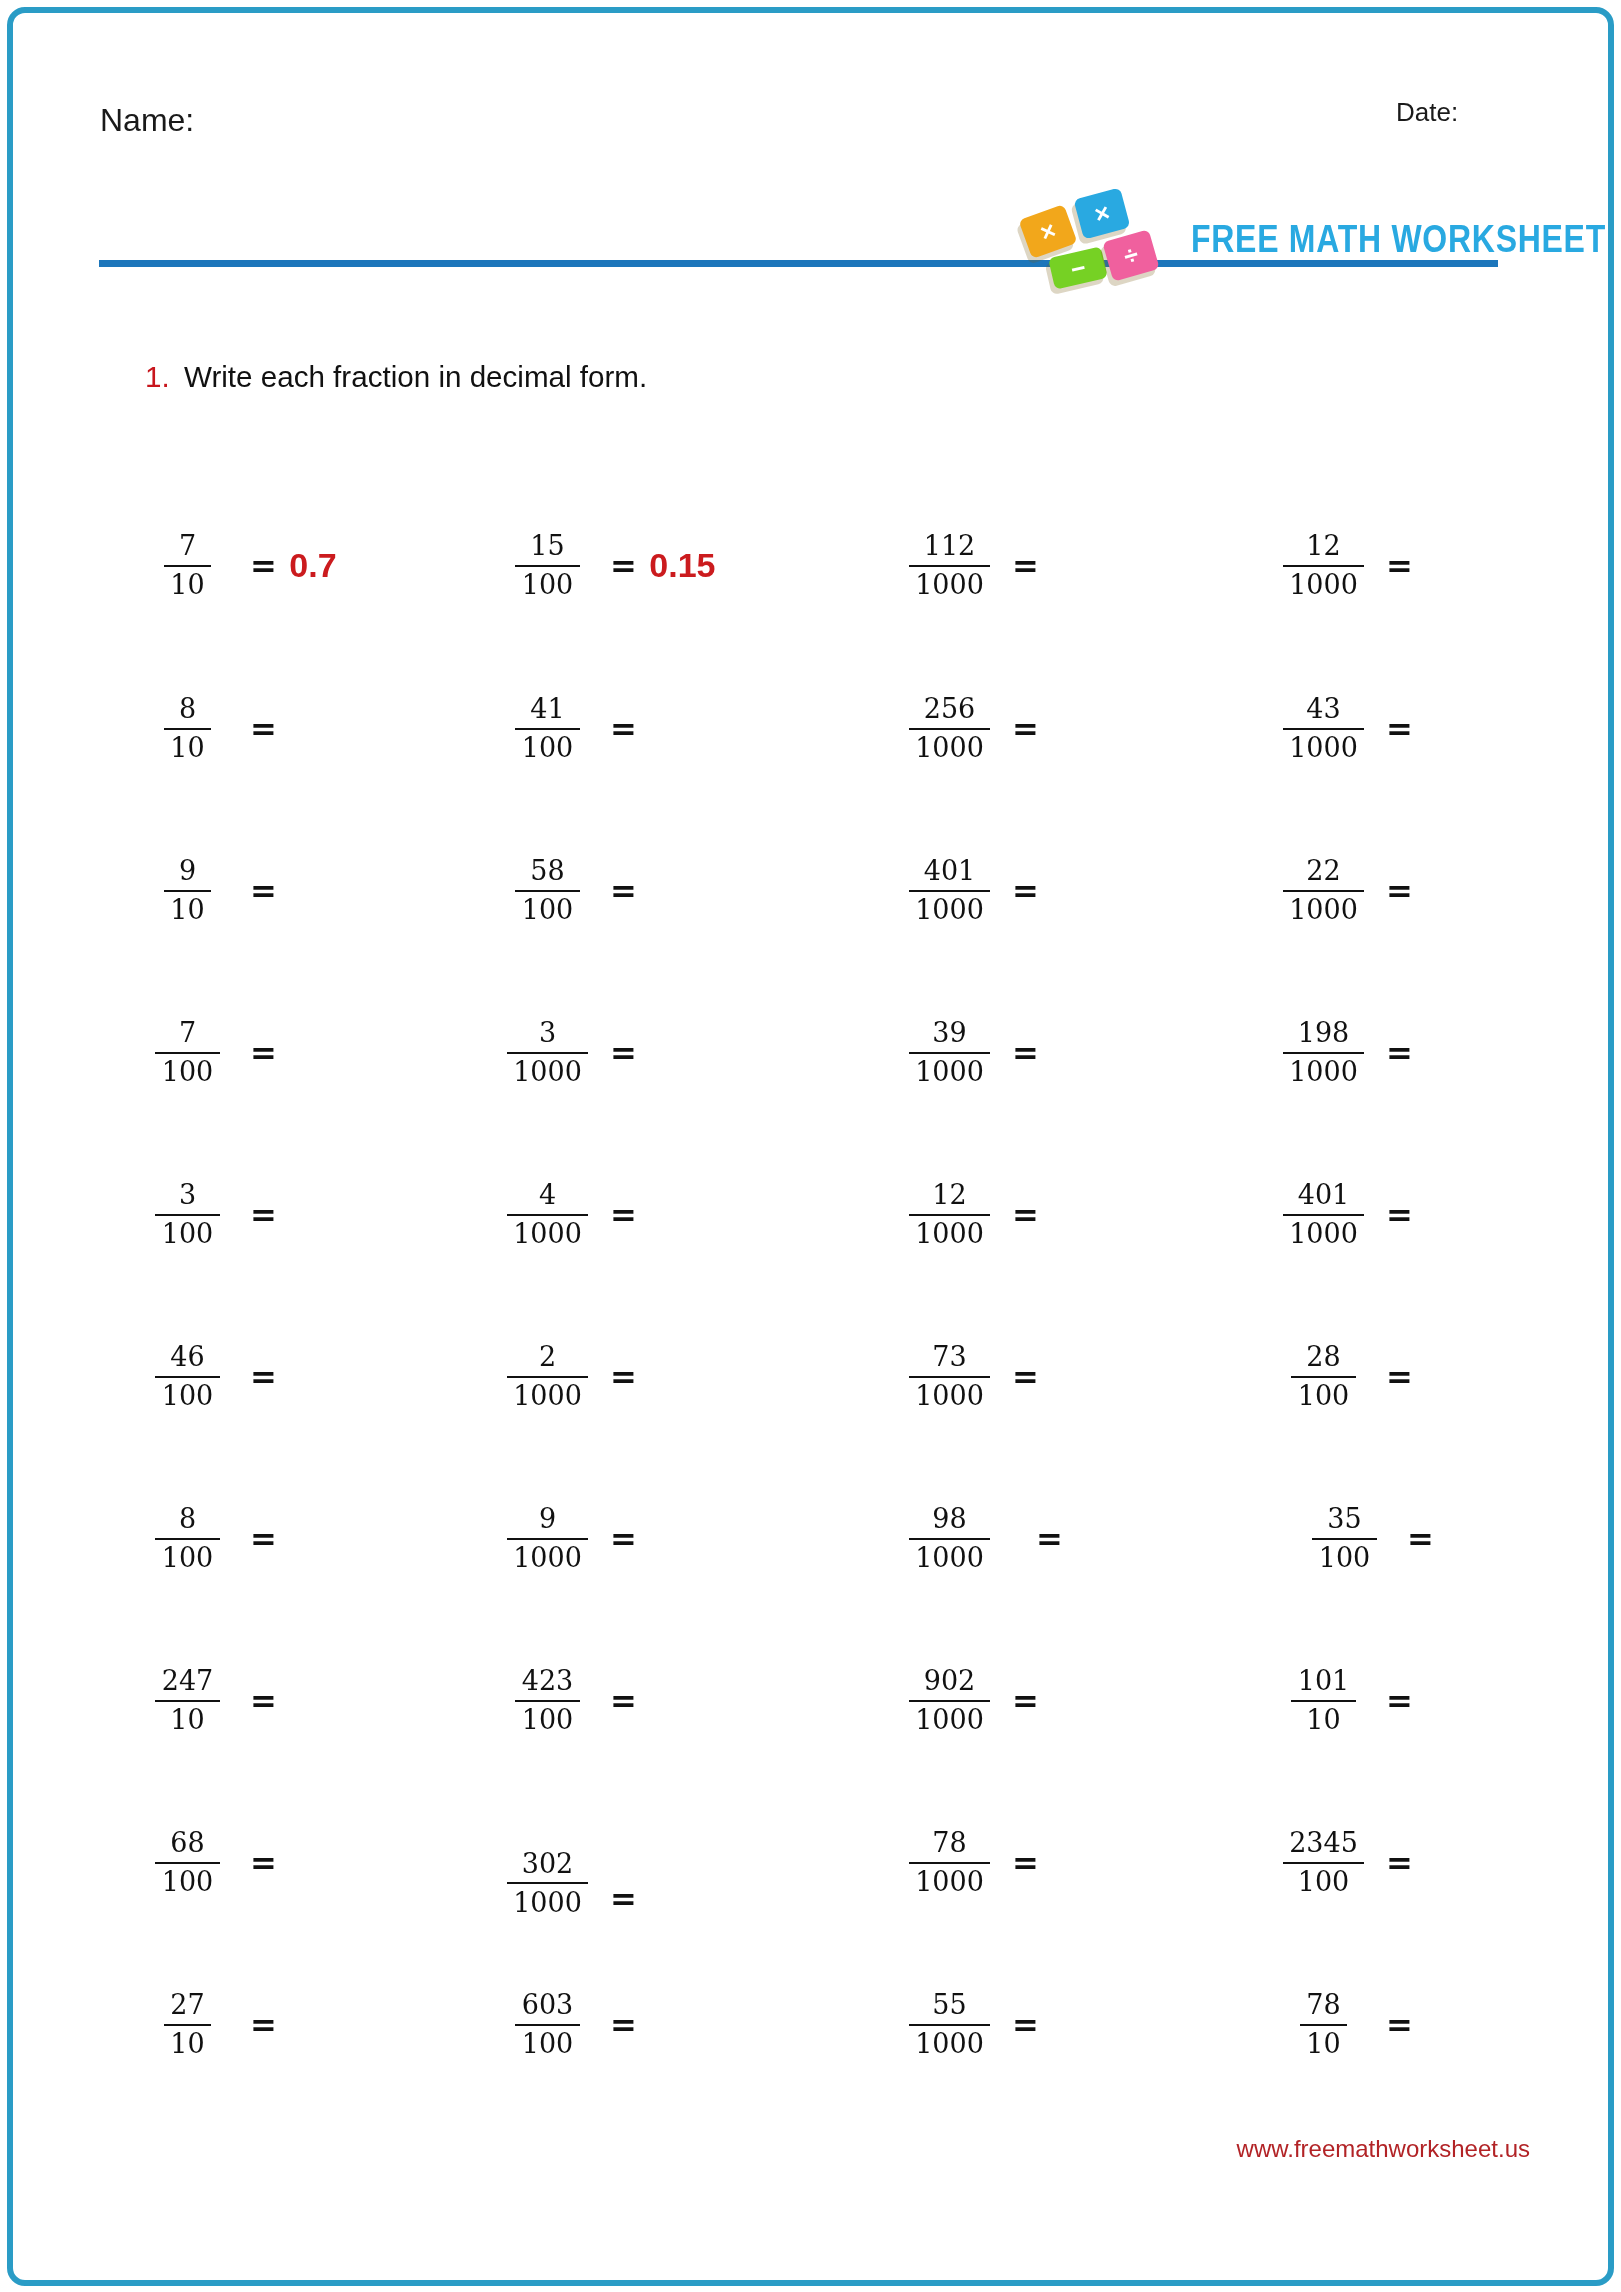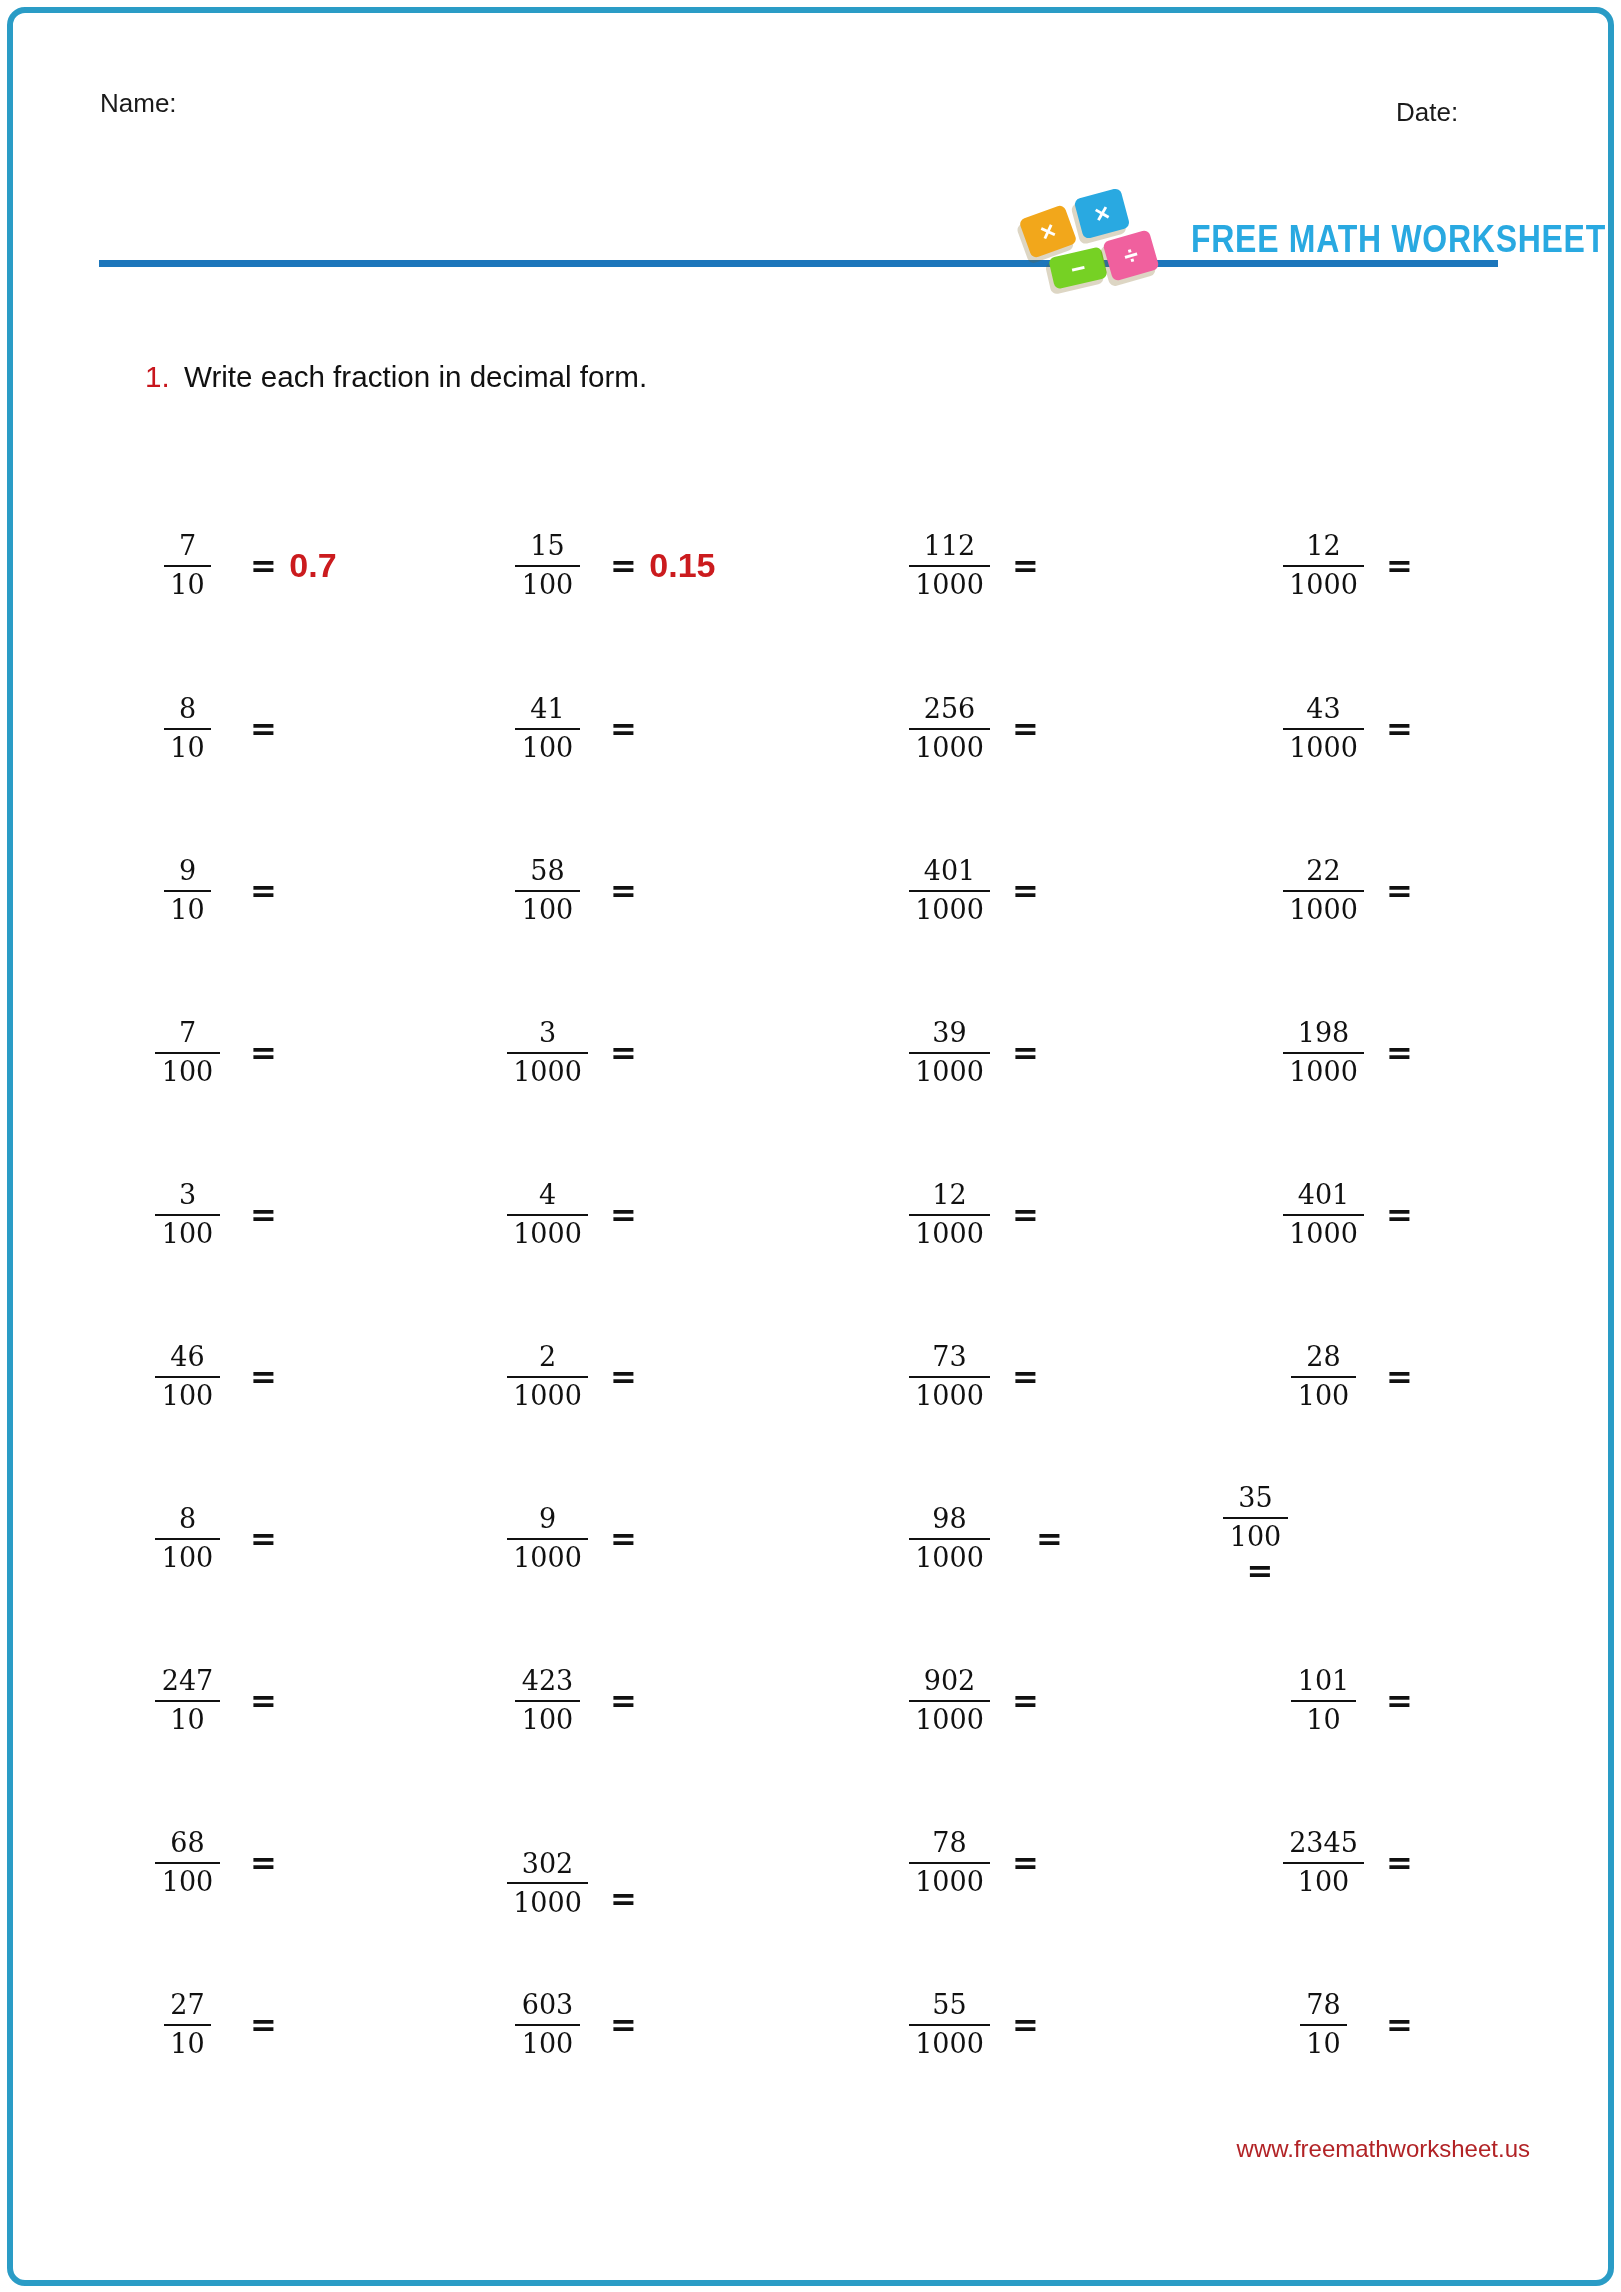--- a/index.html
+++ b/index.html
@@ -4,21 +4,21 @@
 <style>
   html,body{margin:0;padding:0;background:#fff;}
   #page{
     position:relative;width:1621px;height:2293px;background:#ffffff;
     font-family:"Liberation Sans",sans-serif;color:#1a1a1a;overflow:hidden;
   }
   .page-border{
     position:absolute;left:7.2px;top:7.2px;right:7.2px;bottom:7.2px;
     border:6.3px solid #2a9cc6;border-radius:18px;pointer-events:none;
   }
-  .name-label{position:absolute;left:100px;top:88px;font-size:26px;}
+  .name-label{position:absolute;left:100px;top:102px;font-size:32px;}
   .date-label{position:absolute;left:1396px;top:97px;font-size:26px;}
 
   .title{
     position:absolute;left:99px;top:202px;font-size:38px;font-weight:bold;
     color:#1c76bb;letter-spacing:0px;z-index:1;
   }
   .title-underline{
     position:absolute;left:99px;top:260px;width:1399px;height:7.2px;
     background:#1c76bb;z-index:0;
   }
@@ -389,21 +389,21 @@
     <div class="fracbox">
       <div class="frac">
         <span class="num">98</span>
         <span class="den">1000</span>
       </div>
     </div>
     <span class="eq">=</span>
 
   </div>
 
-  <div class="cell" style="left: 1202px; top: 1483px; flex-direction: column;">
+  <div class="cell" style="left: 1291px; top: 1483px;">
     <div class="fracbox">
       <div class="frac">
         <span class="num">35</span>
         <span class="den">100</span>
       </div>
     </div>
     <span class="eq">=</span>
 
   </div>
 

